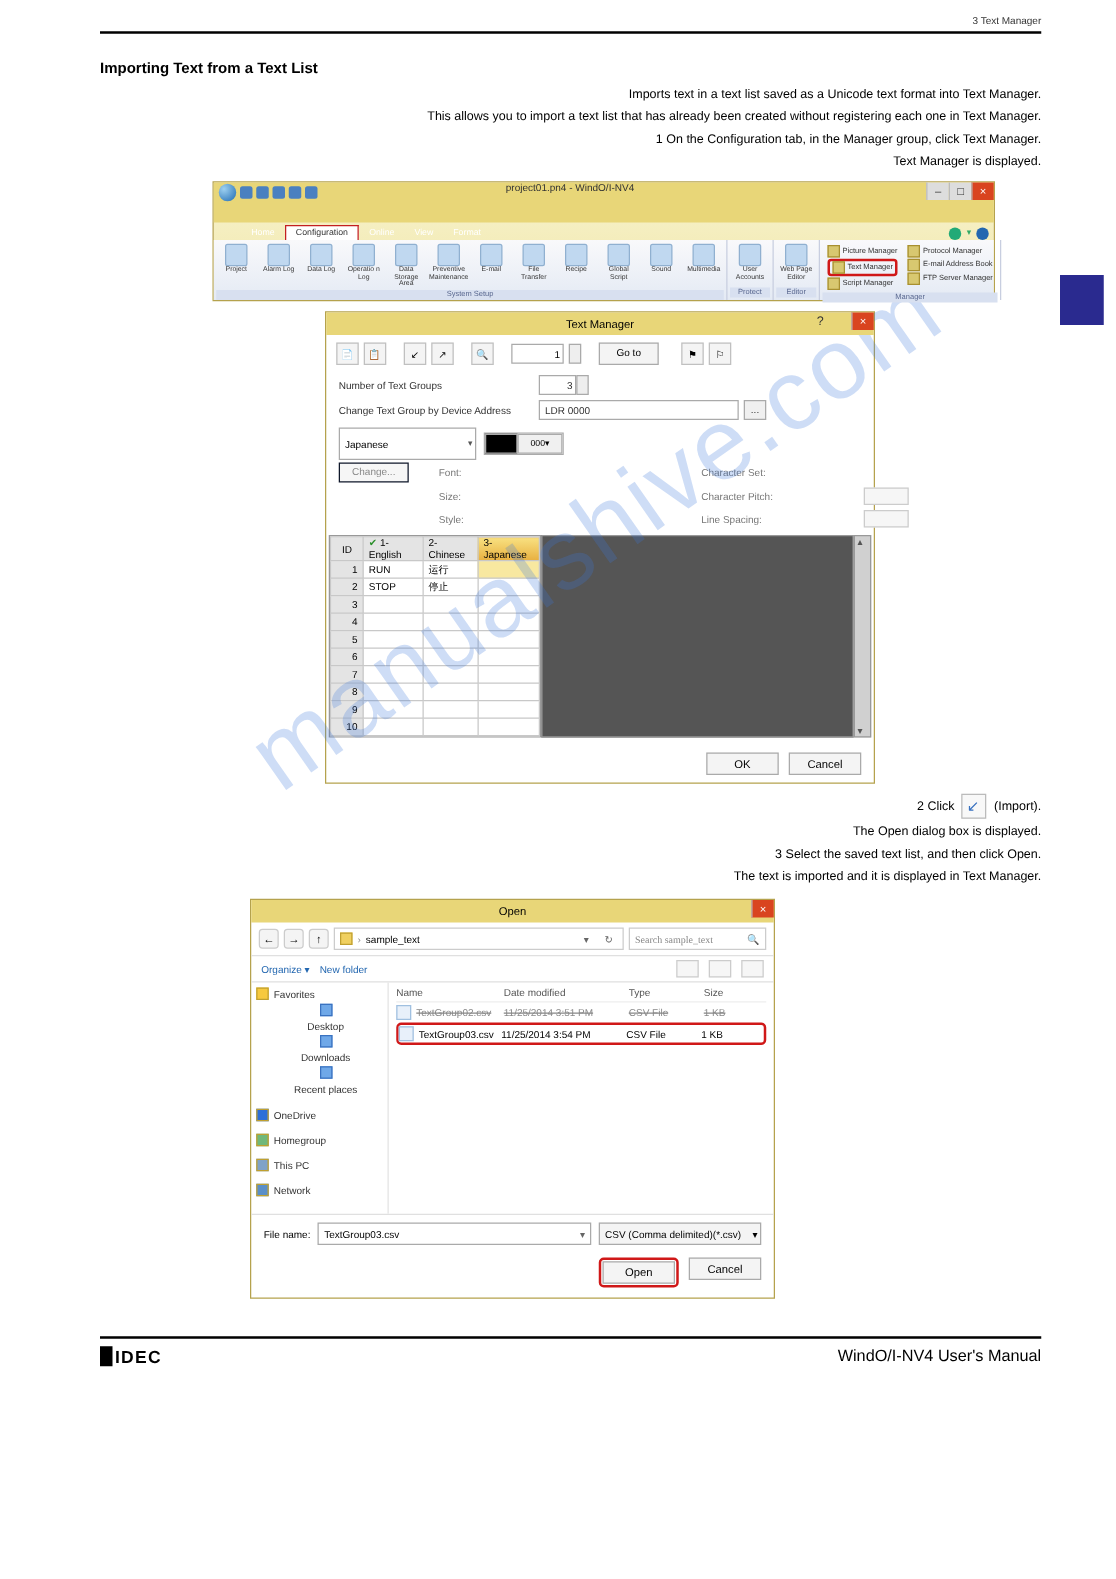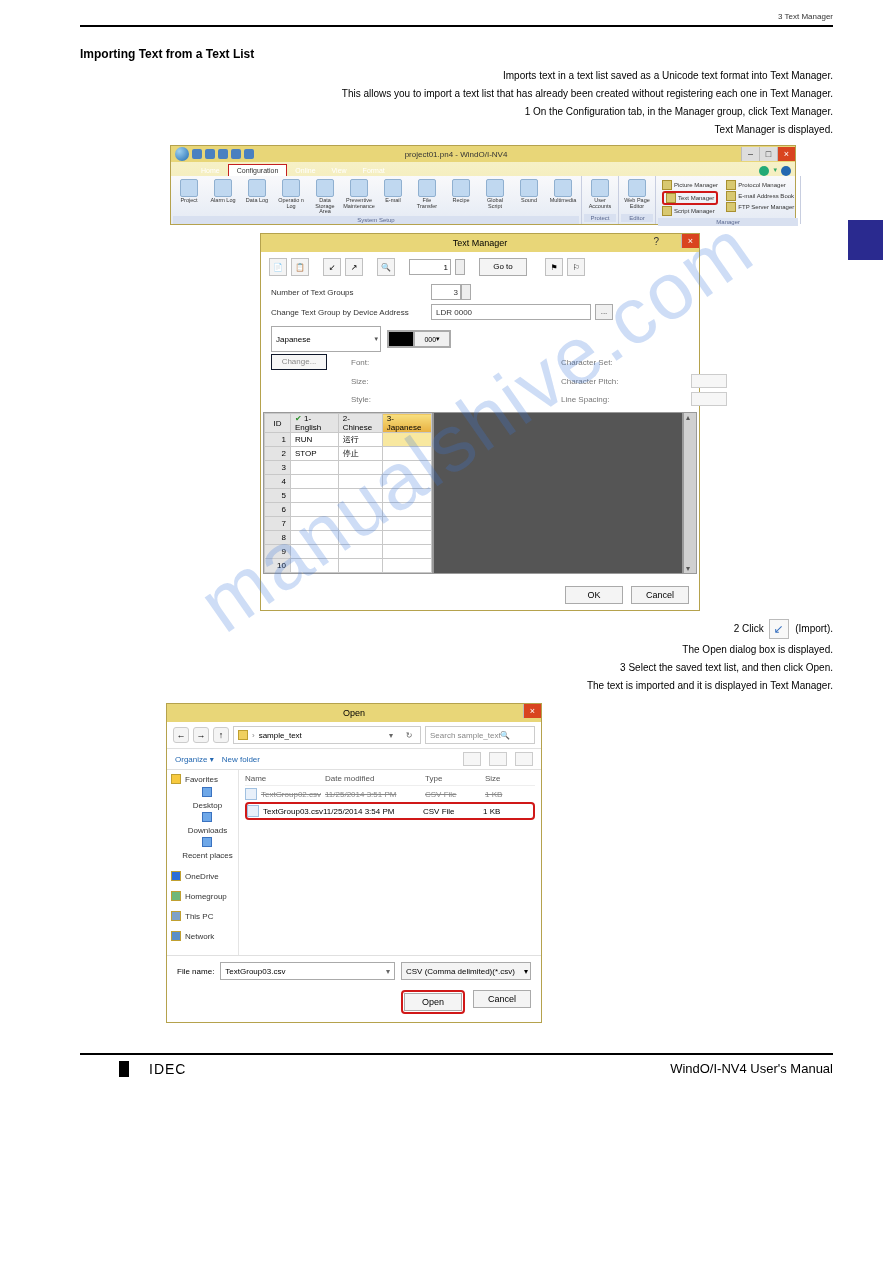--- a/index.html
+++ b/index.html
@@ -32,24 +32,24 @@
   .body-text { font-size: 10px; margin: 4px 0; line-height: 1.4; text-align: right; }
 
   
   .ribbon-window {
     width: 626px;
     margin: 8px 0 8px 90px;
     border: 1px solid #b5a24d;
     background: linear-gradient(#f8f3cf, #f0e7a8);
   }
   .titlebar {
-    height: 16px;
+    height: 32px;
     background: #e8d678;
     display: flex;
-    align-items: center;
+    align-items: flex-start;
     font-size: 8px;
     color: #333;
     position: relative;
   }
   .titlebar-center { flex: 1; text-align: center; }
   .win-btns { display: flex; }
   .win-btn { width: 18px; height: 14px; font-size: 9px; text-align: center; line-height: 14px; background: #ddd; border-left: 1px solid #bbb; }
   .win-btn.close { background: #d9441f; color: #fff; }
   .qat { position: absolute; left: 4px; top: 1px; display: flex; gap: 3px; align-items: center; }
   .qat-icon { width: 10px; height: 10px; background: #4a80c0; border-radius: 2px; }
@@ -133,30 +133,30 @@
   .dlg-btn { width: 58px; height: 18px; border: 1px solid #aaa; background: #f4f4f4; text-align: center; line-height: 16px; font-size: 9px; }
 
   .inline-icon-box {
     display: inline-block; width: 20px; height: 20px;
     border: 1px solid #bbb; background: #f8f8f8; vertical-align: middle;
     margin: 0 3px; position: relative;
   }
   .inline-icon-box::after { content: "↙"; position: absolute; left: 3px; top: 1px; font-size: 12px; color: #3a72c0; }
 
   
-  .open-dialog { width: 376px; margin: 10px 0 10px 86px; border: 1px solid #b5a24d; background: #fff; font-size: 8px; }
+  .open-dialog { width: 420px; margin: 10px 0 10px 120px; border: 1px solid #b5a24d; background: #fff; font-size: 8px; }
   .open-title { height: 18px; background: #e8d678; display: flex; align-items: center; justify-content: center; position: relative; font-size: 9px; }
   .open-title .win-btns { position: absolute; right: 0; top: 0; }
   .open-nav { display: flex; align-items: center; padding: 4px 6px; gap: 4px; border-bottom: 1px solid #e0e0e0; }
   .navbtn { width: 16px; height: 16px; border: 1px solid #ccc; border-radius: 3px; background: #f4f4f4; text-align: center; line-height: 14px; font-size: 9px; }
   .breadcrumb { flex: 1; height: 18px; border: 1px solid #ccc; background: #fff; display: flex; align-items: center; padding: 0 4px; gap: 4px; }
   .bc-item { font-size: 8px; }
   .bc-sep { color: #888; }
   .bc-drop { width: 14px; text-align: center; color: #666; }
-  .searchbox { width: 110px; height: 18px; border: 1px solid #ccc; background: #fff; padding: 0 4px; color: #888; display: flex; align-items: center; justify-content: flex-start; }
+  .searchbox { width: 110px; height: 18px; border: 1px solid #ccc; background: #fff; padding: 0 4px; color: #888; display: flex; align-items: center; justify-content: space-between; font-family: Liberation Serif, serif; }
   .open-tools { display: flex; align-items: center; padding: 3px 8px; gap: 8px; border-bottom: 1px solid #e0e0e0; color: #2367b0; }
   .open-tools .spacer { flex: 1; }
   .toolmini { width: 18px; height: 14px; border: 1px solid #ccc; background: #f6f6f6; }
 
   .open-body { display: flex; min-height: 180px; }
   .open-side { width: 110px; border-right: 1px solid #e4e4e4; padding: 4px; }
   .side-group { margin-bottom: 10px; }
   .side-head { display: flex; align-items: center; gap: 4px; font-size: 8px; color: #333; margin-bottom: 2px; }
   .side-item { display: flex; align-items: center; gap: 4px; font-size: 8px; color: #333; padding: 1px 0 1px 10px; flex-direction: column; }
   .sicon { width: 10px; height: 10px; background: #f0d060; border: 1px solid #c0a030; }
@@ -194,21 +194,21 @@
     letter-spacing: 2px;
     white-space: nowrap;
   }
 
   
   .tip-row { display: flex; gap: 10px; align-items: flex-start; margin-top: 12px; }
   .tip-icon { width: 24px; height: 24px; display: flex; align-items: center; justify-content: center; }
   .tip-icon svg { width: 24px; height: 24px; }
 
   .bottom-rule { border-top: 2px solid #000; margin-top: 30px; }
-  .idec-logo { font-weight: normal; font-size: 14px; letter-spacing: 1px; margin-top: 6px; border-left: 10px solid #000; padding-left: 20px; display: inline-block; margin-left: 39px; }
+  .idec-logo { font-weight: bold; font-size: 14px; letter-spacing: 1px; margin-top: 6px; border-left: 10px solid #000; padding-left: 2px; display: inline-block; }
   .footer-right { float: right; font-size: 13px; margin-top: 6px; }
   .chapter-bar { font-size: 8px; text-align: right; color: #333; margin-top: -18px; margin-bottom: 4px; }
   .page-num { font-size: 9px; text-align: right; color: #333; margin-top: 2px; }
 </style>
 </head>
 <body>
 
 <div class="page">
   <div class="chapter-bar">3 Text Manager</div>
   <div class="top-rule"></div>

